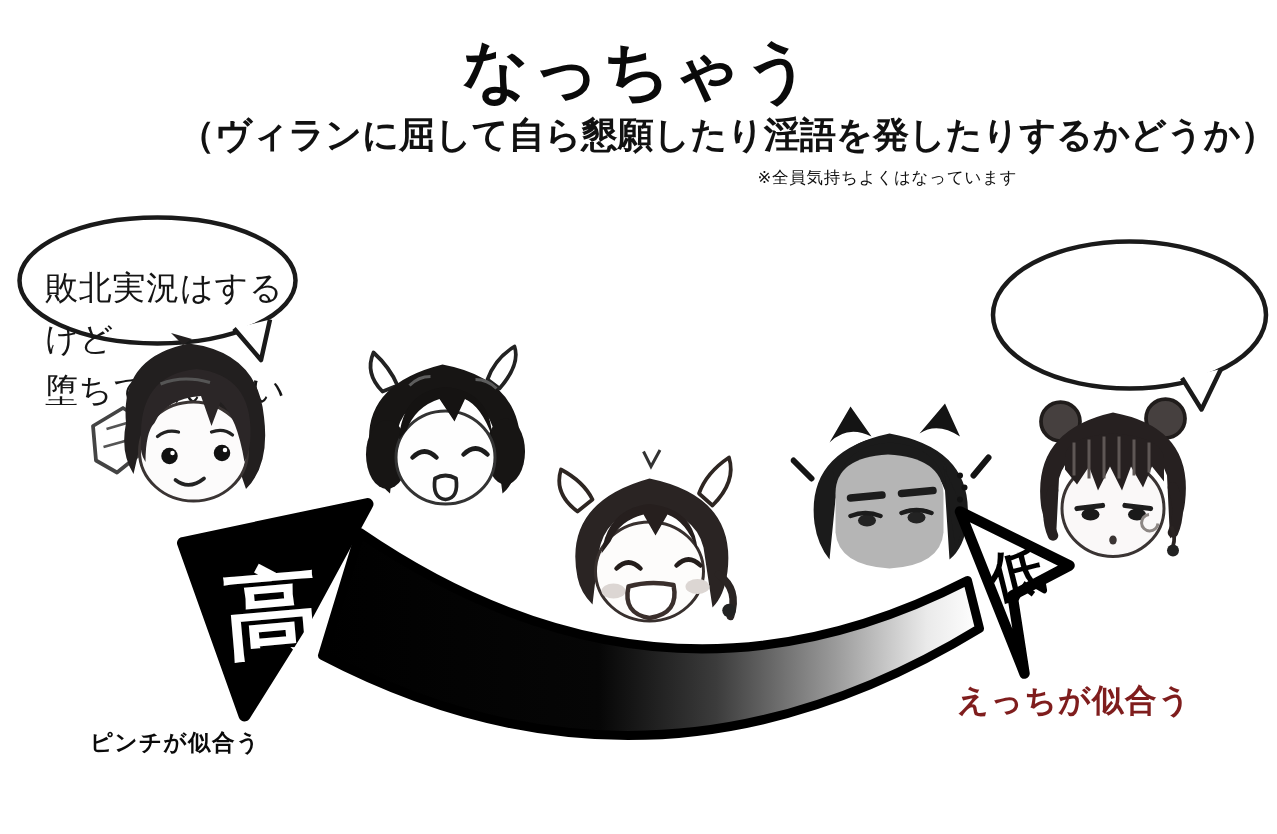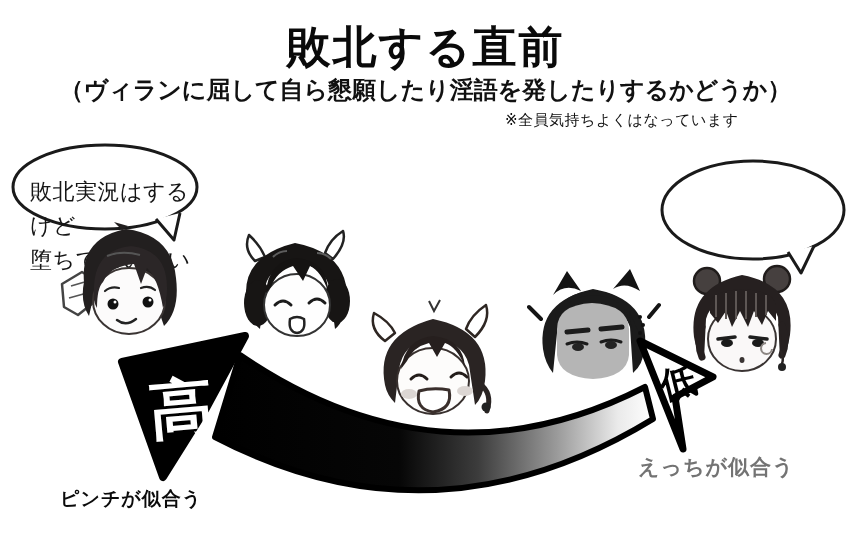--- a/index.html
+++ b/index.html
@@ -6,48 +6,48 @@
   #stage{
     position:relative;width:851px;height:556px;background:#ffffff;overflow:hidden;
     font-family:"Liberation Sans","DejaVu Sans",sans-serif;color:#000;
   }
   .abs{position:absolute;}
   #title{
     left:0;top:18px;width:851px;text-align:center;
     font-size:44px;font-weight:bold;letter-spacing:2px;color:#0a0a0a;
   }
   #subtitle{
-    left:0;top:74px;width:851px;text-align:center;
+    left:0;top:74px;width:851px;text-align:right;
     font-family:"Liberation Serif","DejaVu Serif",serif;
     font-size:24px;font-weight:600;color:#111;
   }
   #note{
-    left:505px;top:111px;font-size:15px;color:#111;letter-spacing:0.5px;
+    left:505px;top:111px;font-size:11px;color:#111;letter-spacing:0.5px;
   }
   .bubble{position:absolute;}
   .bubble svg{position:absolute;left:0;top:0;}
   .bubble .btext{
     position:absolute;font-size:22px;line-height:1.55;color:#151515;
     white-space:pre-line;letter-spacing:0.5px;margin-top:16px;
   }
   .face{position:absolute;}
   #footer-left{
-    left:60px;top:486px;font-size:19px;font-weight:bold;color:#0a0a0a;letter-spacing:1px;
+    left:60px;top:486px;font-size:15px;font-weight:bold;color:#0a0a0a;letter-spacing:1px;
   }
   #footer-right{
-    left:638px;top:453px;font-size:21px;font-weight:bold;color:#737373;letter-spacing:1px;
+    left:638px;top:453px;font-size:21px;font-weight:bold;color:#7f1d1d;letter-spacing:1px;
   }
   .axis-label{font-weight:bold;}
 </style>
 </head>
 <body>
 
 <div id="stage">
 
-  <div class="abs" id="title">敗北する直前</div>
+  <div class="abs" id="title">なっちゃう</div>
   <div class="abs" id="subtitle">（ヴィランに屈して自ら懇願したり淫語を発したりするかどうか）</div>
   <div class="abs" id="note">※全員気持ちよくはなっています</div>
 
   <div class="bubble" style="left:8px;top:141px;width:196px;height:104px">
     <svg width="196" height="104" viewBox="0 0 196 104">
       <ellipse cx="97" cy="46" rx="92" ry="42" fill="#fff" stroke="#1a1a1a" stroke-width="3"></ellipse>
       <path d="M148,78 L166,99 L172,72" fill="#fff" stroke="#1a1a1a" stroke-width="3" stroke-linejoin="round"></path>
     </svg>
     <div class="btext" style="left:22px;top:18px">敗北実況はするけど
 堕ちてはいない</div>

